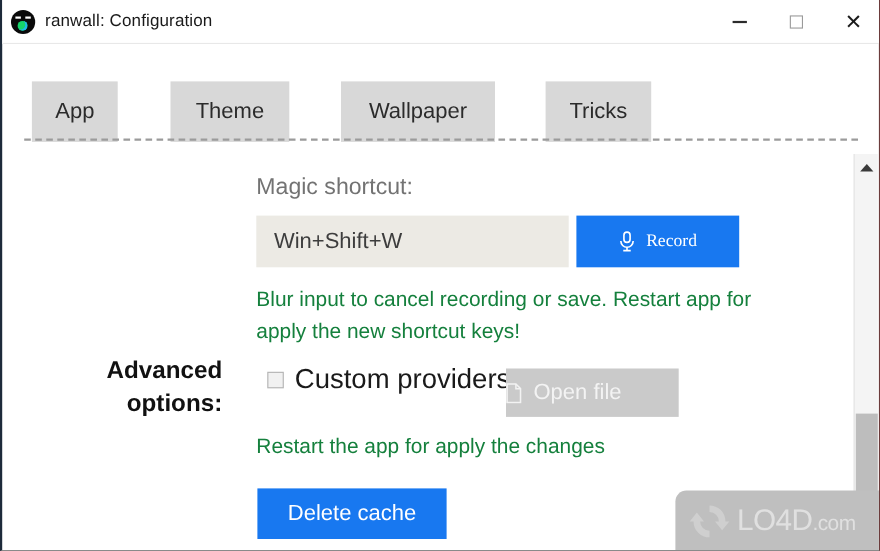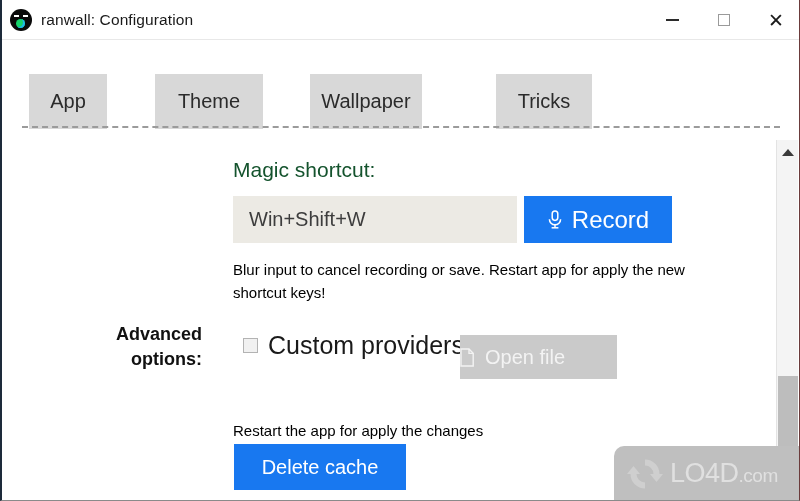--- a/index.html
+++ b/index.html
@@ -124,21 +124,21 @@
     font-family: "Liberation Sans", sans-serif;
     font-size: 20px;
     color: #2b2b2b;
     cursor: default;
     padding: 0;
     white-space: nowrap;
     margin-top: 20px;
   }
   .tab-0 { left: 27px;  width: 78px; }
   .tab-1 { left: 153px; width: 108px; }
-  .tab-2 { left: 308px; width: 112px; }
+  .tab-2 { left: 308px; width: 140px; }
   .tab-3 { left: 494px; width: 96px; }
   .tab-4 { left: 635px; width: 143px; }
 
   .divider {
     position: absolute;
     left: 20px;
     top: 126px;
     width: 758px;
     height: 0;
     border-top: 2px dashed #9b9b9b;
@@ -150,32 +150,32 @@
     left: 0;
     top: 134px;
     width: 770px;
     height: 367px;
     overflow: hidden;
   }
 
   .field-label {
     position: absolute;
     font-size: 21px;
-    color: #14532d;
+    color: #737373;
     white-space: nowrap;
   }
   .label-magic { left: 231px; top: 24px; }
 
   .label-advanced {
     position: absolute;
     left: 88px;
     top: 188px;
     width: 112px;
     text-align: right;
-    font-size: 18px;
+    font-size: 22px;
     font-weight: bold;
     color: #111111;
     line-height: 1.38;
   }
 
   .shortcut-input {
     position: absolute;
     left: 231px;
     top: 62px;
     width: 284px;
@@ -199,42 +199,41 @@
     background: #1878f0;
     border: none;
     display: flex;
     align-items: center;
     justify-content: center;
     gap: 9px;
     cursor: default;
     padding: 0;
   }
   .record-btn .btn-text {
-    font-family: Liberation Sans, sans-serif;
-    font-size: 24px;
+    font-family: Liberation Serif, serif;
+    font-size: 16px;
     color: #ffffff;
     white-space: nowrap;
   }
 
   .hint-text {
     position: absolute;
-    font-size: 15px;
-    color: #000000;
+    font-size: 19px;
+    color: #15803d;
     line-height: 1.5;
   }
   .hint-shortcut {
     left: 231px;
     top: 125px;
     width: 500px;
   }
   .hint-restart {
     left: 231px;
     top: 259px;
     width: 420px;
-    margin-top: 27px;
   }
 
   .checkbox-row {
     position: absolute;
     left: 241px;
     top: 197px;
     display: flex;
     align-items: center;
     gap: 10px;
   }

